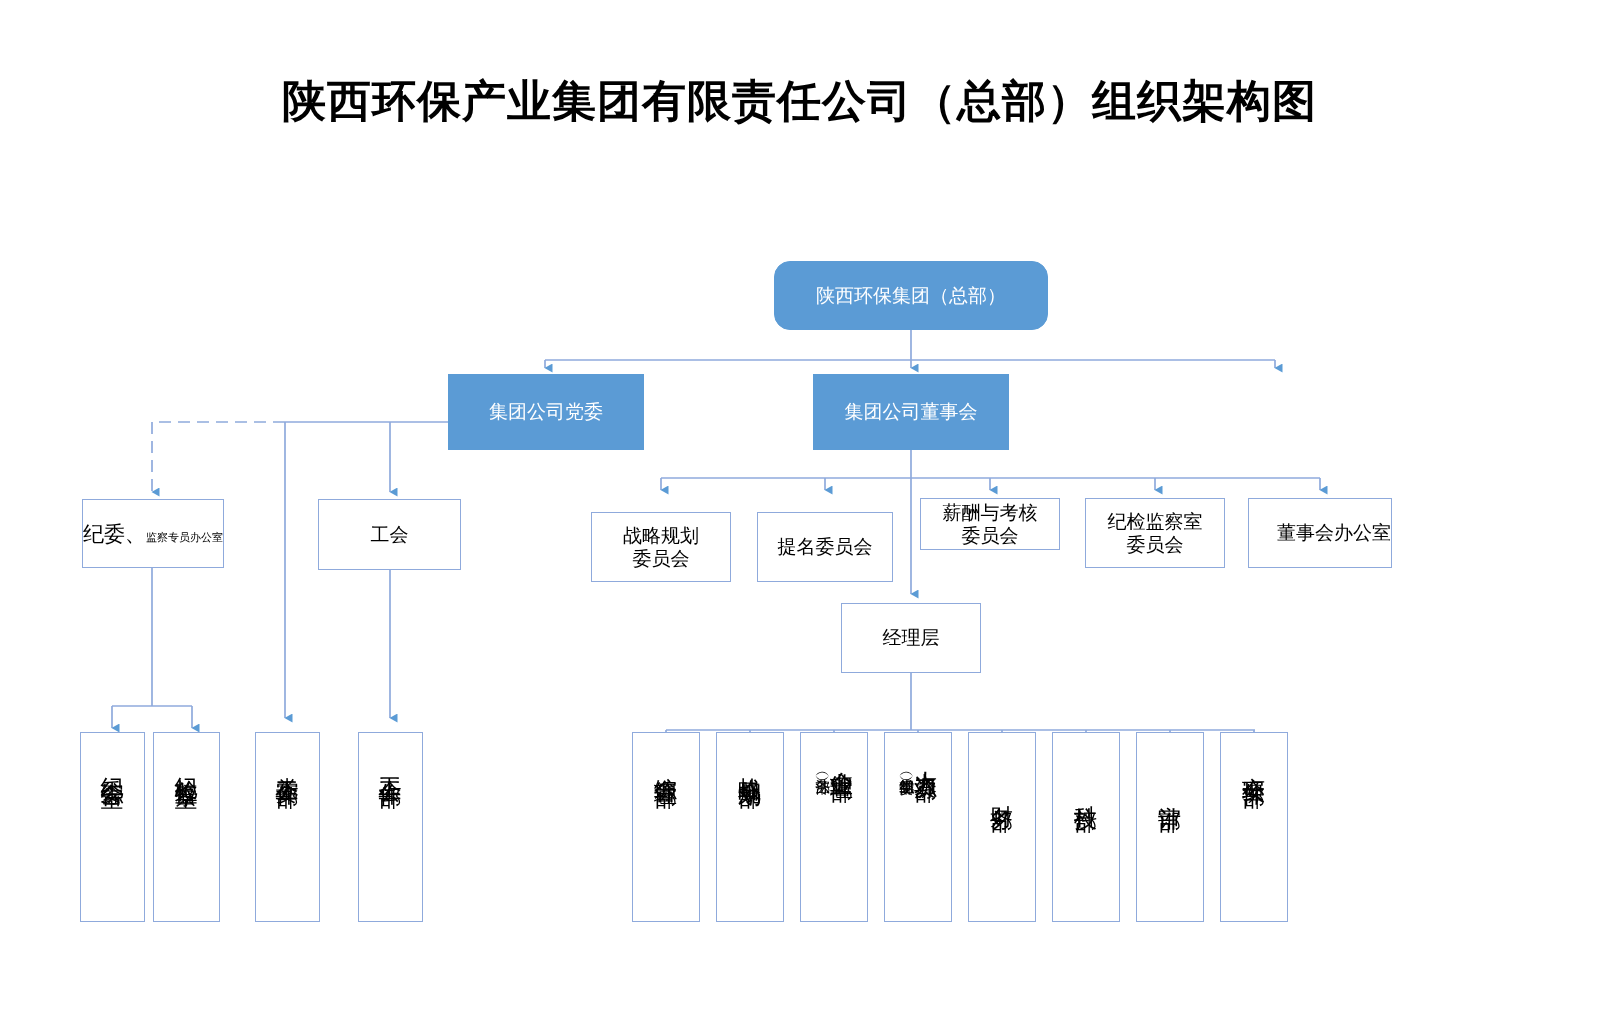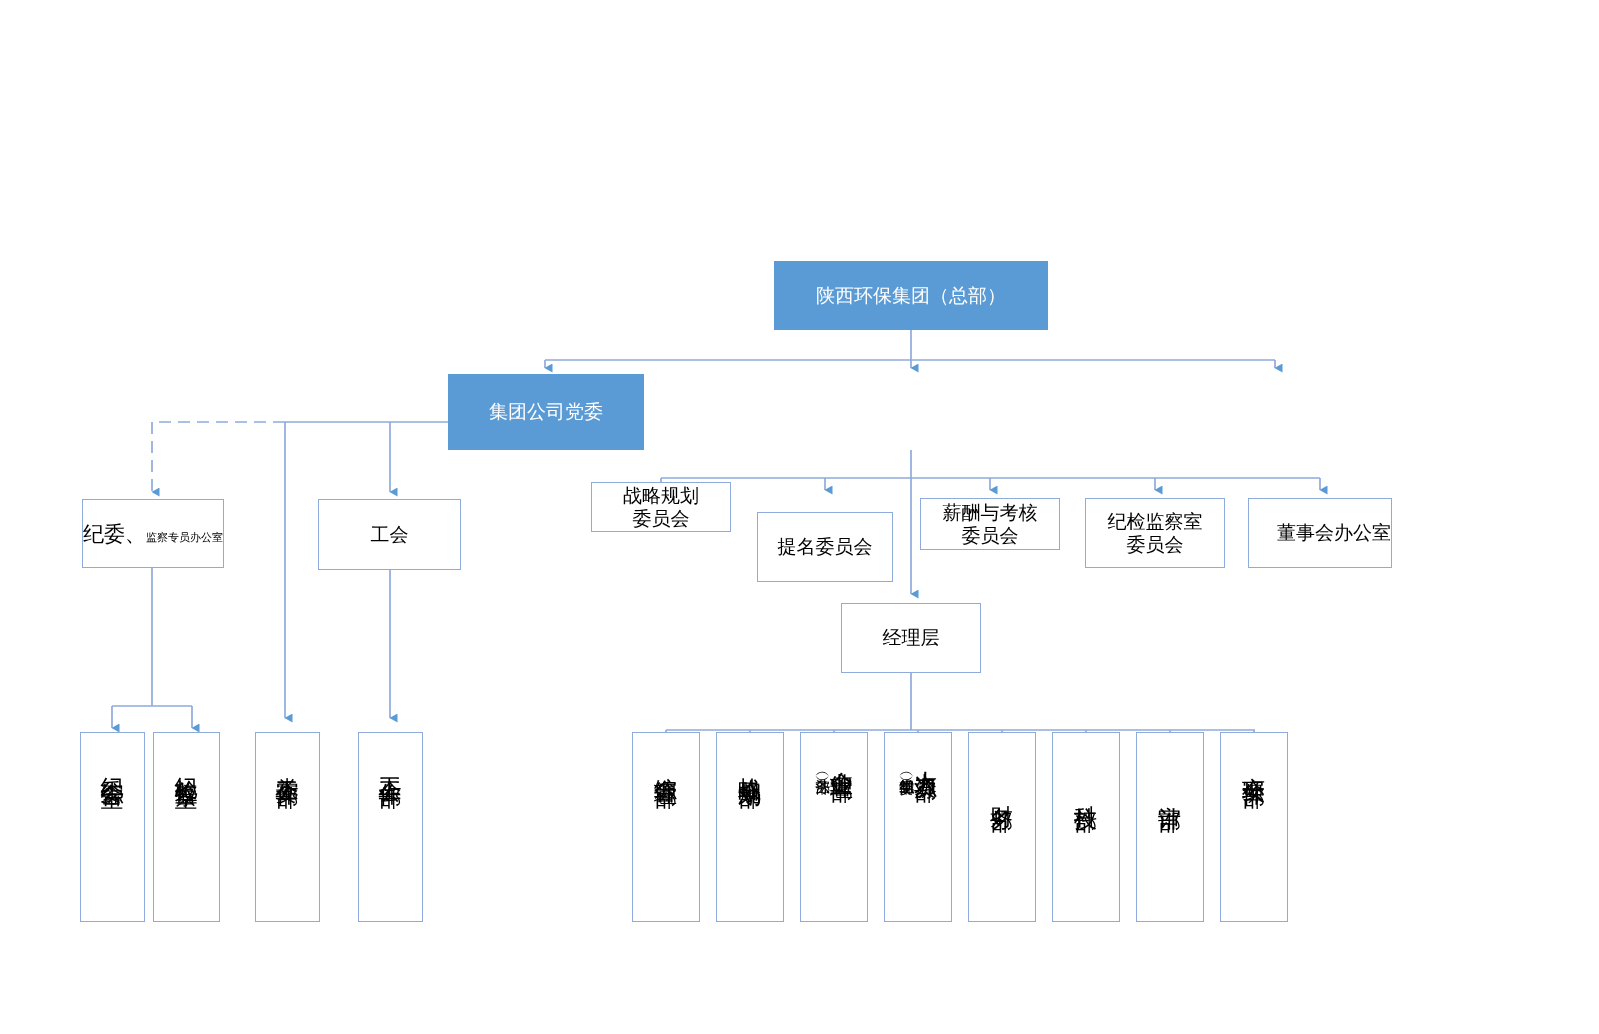--- a/index.html
+++ b/index.html
@@ -141,38 +141,42 @@
       <path d="M750,730 L750,740" marker-end="url(#arw)"></path>
       <path d="M834,730 L834,740" marker-end="url(#arw)"></path>
       <path d="M918,730 L918,740" marker-end="url(#arw)"></path>
       <path d="M1002,730 L1002,740" marker-end="url(#arw)"></path>
       <path d="M1086,730 L1086,740" marker-end="url(#arw)"></path>
       <path d="M1170,730 L1170,740" marker-end="url(#arw)"></path>
       <path d="M1254,730 L1254,740" marker-end="url(#arw)"></path>
     </g>
   </svg>
 
-
-  <div class="node blue" style="left:774px;top:261px;width:274px;height:69px;">
+  <div class="title">陕西环保产业集团有限责任公司（总部）组织架构图</div>
+
+  <div class="node blue" style="left:774px;top:261px;width:274px;height:69px;border-radius:16px;">
     <span class="lbl">陕西环保集团（总部）</span>
   </div>
 
   <div class="node blue" style="left:448px;top:374px;width:196px;height:76px;">
     <span class="lbl">集团公司党委</span>
+  </div>
+  <div class="node blue" style="left:813px;top:374px;width:196px;height:76px;">
+    <span class="lbl">集团公司董事会</span>
   </div>
 
   <div class="node plain jiwei" style="left:82px;top:499px;width:142px;height:69px;">
     <span class="l1">纪委、</span>
     <span class="l2">监察专员办公室</span>
   </div>
   <div class="node plain" style="left:318px;top:499px;width:143px;height:71px;">
     <span class="lbl">工会</span>
   </div>
 
-  <div class="node plain" style="left:591px;top:482px;width:140px;height:50px;flex-direction:column;">
+  <div class="node plain" style="left:591px;top:512px;width:140px;height:70px;flex-direction:column;">
     <span class="l1">战略规划</span>
     <span class="l2">委员会</span>
   </div>
   <div class="node plain" style="left:757px;top:512px;width:136px;height:70px;">
     <span class="lbl">提名委员会</span>
   </div>
   <div class="node plain" style="left:920px;top:498px;width:140px;height:52px;flex-direction:column;">
     <span class="l1">薪酬与考核</span>
     <span class="l2">委员会</span>
   </div>

